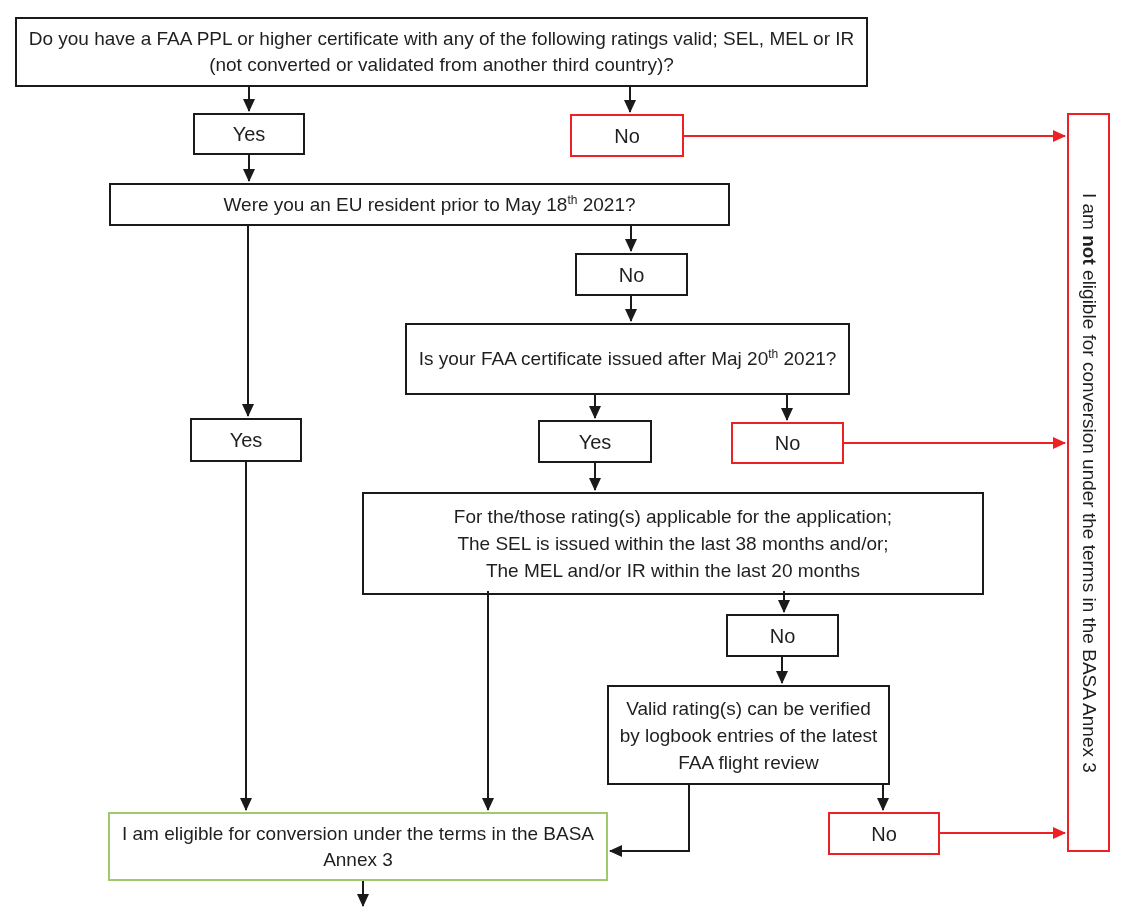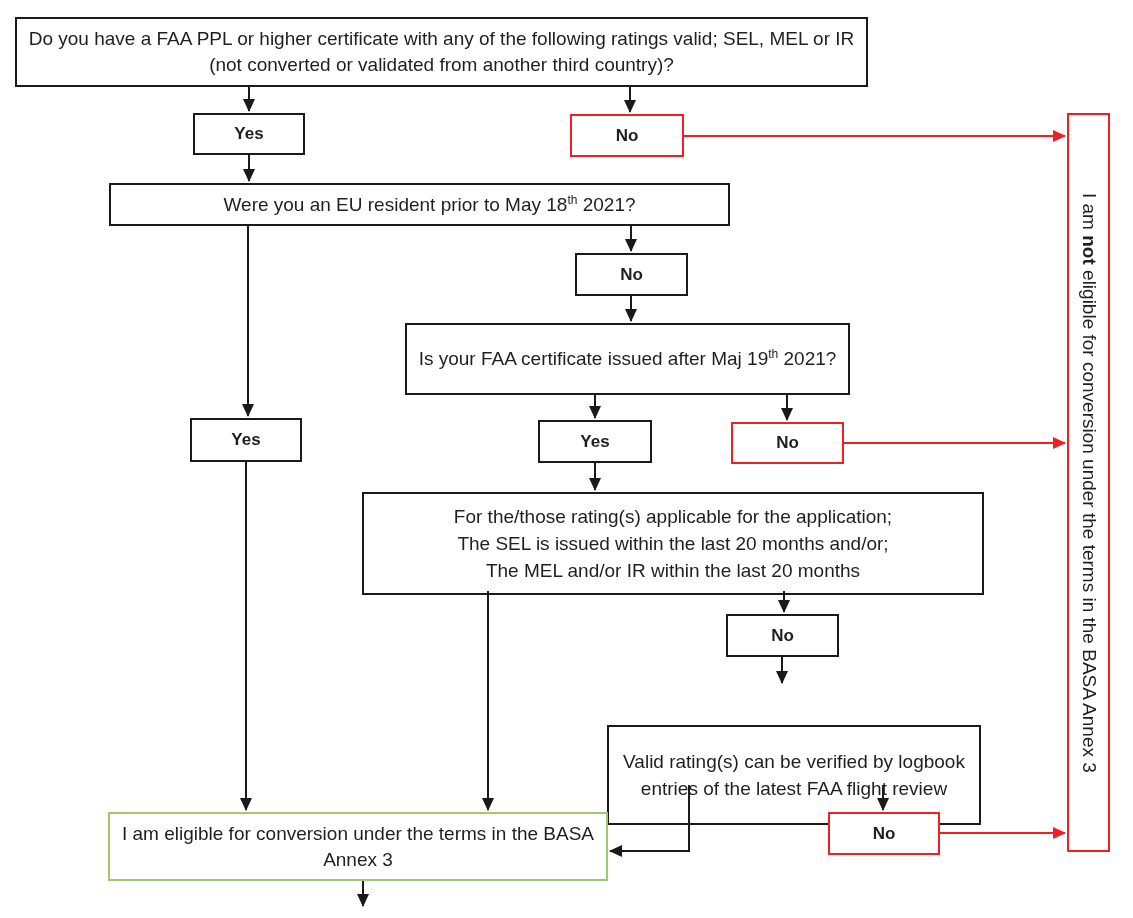--- a/index.html
+++ b/index.html
@@ -26,37 +26,37 @@
     display:flex;
     flex-direction:column;
     align-items:center;
     justify-content:center;
     text-align:center;
     font-size:19px;
     line-height:26px;
     padding:0 8px;
   }
   .node .inline{display:inline;}
-  .answer{font-size:17px;line-height:22px;font-weight:bold;}
+  .answer{font-size:20px;line-height:22px;}
   .red-node{border-color:var(--red);}
   .green-node{border:2px solid var(--green);}
   sup{font-size:12px;line-height:0;}
   
   #q1{left:15px;top:17px;width:853px;height:70px;}
   #yes1{left:193px;top:113px;width:112px;height:42px;}
   #no1{left:570px;top:114px;width:114px;height:43px;}
   #q2{left:109px;top:183px;width:621px;height:43px;padding-left:28px;}
   #no2{left:575px;top:253px;width:113px;height:43px;}
   #q3{left:405px;top:323px;width:445px;height:72px;}
   #yes3{left:190px;top:418px;width:112px;height:44px;}
   #yes4{left:538px;top:420px;width:114px;height:43px;}
   #no4{left:731px;top:422px;width:113px;height:42px;}
   #q5{left:362px;top:492px;width:622px;height:103px;line-height:27px;}
   #no5{left:726px;top:614px;width:113px;height:43px;}
-  #q6{left:607px;top:725px;width:374px;height:100px;line-height:27px;}
+  #q6{left:607px;top:685px;width:283px;height:100px;line-height:27px;}
   #no6{left:828px;top:812px;width:112px;height:43px;}
   #eligible{left:108px;top:812px;width:500px;height:69px;}
   #noteligible{
     left:1067px;top:113px;width:43px;height:739px;
     writing-mode:vertical-rl;
     text-orientation:mixed;
     padding:8px 0;
     line-height:20px;
   }
   
@@ -91,39 +91,39 @@
       <span class="inline">Were you an EU resident prior to May 18</span><sup>th</sup><span class="inline"> 2021?</span>
     </div>
   </div>
 
   <div class="node answer" id="no2">
     <span>No</span>
   </div>
 
   <div class="node" id="q3">
     <div>
-      <span class="inline">Is your FAA certificate issued after Maj 19</span><sup>th</sup><span class="inline"> 2021?</span>
+      <span class="inline">Is your FAA certificate issued after Maj 20</span><sup>th</sup><span class="inline"> 2021?</span>
     </div>
   </div>
 
   <div class="node answer" id="yes3">
     <span>Yes</span>
   </div>
 
   <div class="node answer" id="yes4">
     <span>Yes</span>
   </div>
 
   <div class="node answer red-node" id="no4">
     <span>No</span>
   </div>
 
   <div class="node" id="q5">
     <div>For the/those rating(s) applicable for the application;</div>
-    <div>The SEL is issued within the last 20 months and/or;</div>
+    <div>The SEL is issued within the last 38 months and/or;</div>
     <div>The MEL and/or IR within the last 20 months</div>
   </div>
 
   <div class="node answer" id="no5">
     <span>No</span>
   </div>
 
   <div class="node" id="q6">
     <span>Valid rating(s) can be verified by logbook entries of the latest FAA flight review</span>
   </div>

